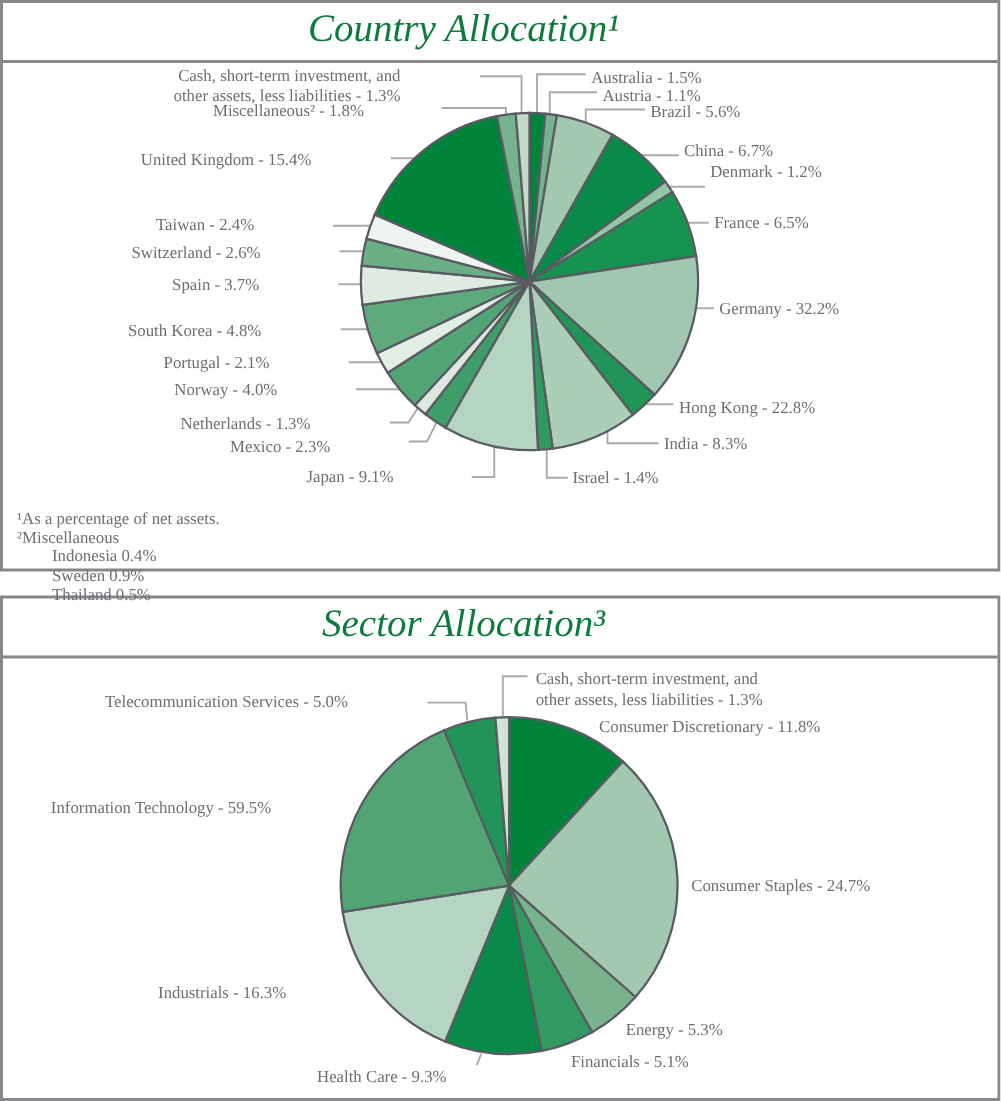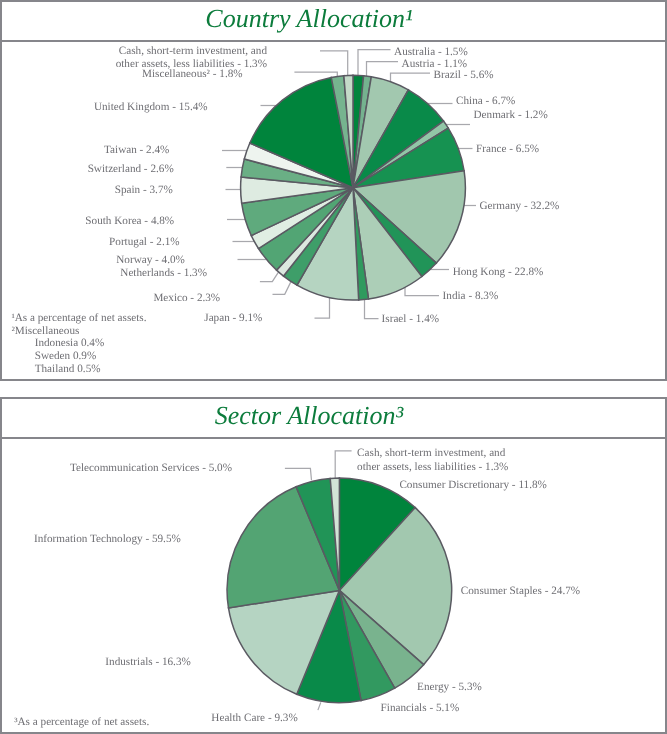--- a/index.html
+++ b/index.html
@@ -13,21 +13,21 @@
   #panel-sector{left:0;top:397px;width:667px;height:336.5px;}
   .titlebar{position:absolute;left:0;right:0;top:0;height:39.5px;
        box-sizing:border-box;border-bottom:2px solid #86868b;}
   .ptitle{position:absolute;left:0;right:0;text-align:center;
        font-style:italic;font-weight:normal;font-size:26px;color:#0c7c3c;}
   svg.chart{position:absolute;left:0;top:0;width:667px;height:734px;overflow:visible;}
   .wedge{stroke:#5a5a62;stroke-width:1.5;}
   .leader{fill:none;stroke:#a8a8ad;stroke-width:1.25;}
   .lbl{position:absolute;color:#6e6e73;font-size:11.2px;line-height:13.6px;white-space:nowrap;}
   .lbl .ln{display:block;}
-  .foot{position:absolute;color:#6e6e73;font-size:11.2px;line-height:12.7px;white-space:nowrap;}
+  .foot{position:absolute;color:#6e6e73;font-size:11.2px;line-height:12.7px;white-space:nowrap;margin-top:28px;}
   .foot .ln{display:block;}
   .foot .ind{display:block;padding-left:23.3px;}
 </style>
 </head>
 <body>
 
 <div class="page">
 
   <div class="panel" id="panel-country">
     <div class="titlebar"></div>
@@ -135,21 +135,21 @@
     </div>
   <div class="lbl" style="left:381.6px;text-align:left;top:313.1px">
       <span class="ln">Israel - 1.4%</span>
     </div>
   <div class="lbl" style="right:355.6px;text-align:right;top:312.4px">
       <span class="ln">Japan - 9.1%</span>
     </div>
   <div class="lbl" style="right:397.8px;text-align:right;top:291.7px">
       <span class="ln">Mexico - 2.3%</span>
     </div>
-  <div class="lbl" style="right:411.0px;text-align:center;top:267px">
+  <div class="lbl" style="right:411.0px;text-align:center;top:277px">
       <span class="ln">Netherlands - 1.3%</span>
     </div>
   <div class="lbl" style="right:433.1px;text-align:left;top:253.8px">
       <span class="ln">Norway - 4.0%</span>
     </div>
   <div class="lbl" style="right:438.4px;text-align:right;top:235.6px">
       <span class="ln">Portugal - 2.1%</span>
     </div>
   <div class="lbl" style="right:443.8px;text-align:right;top:214.6px">
       <span class="ln">South Korea - 4.8%</span>

